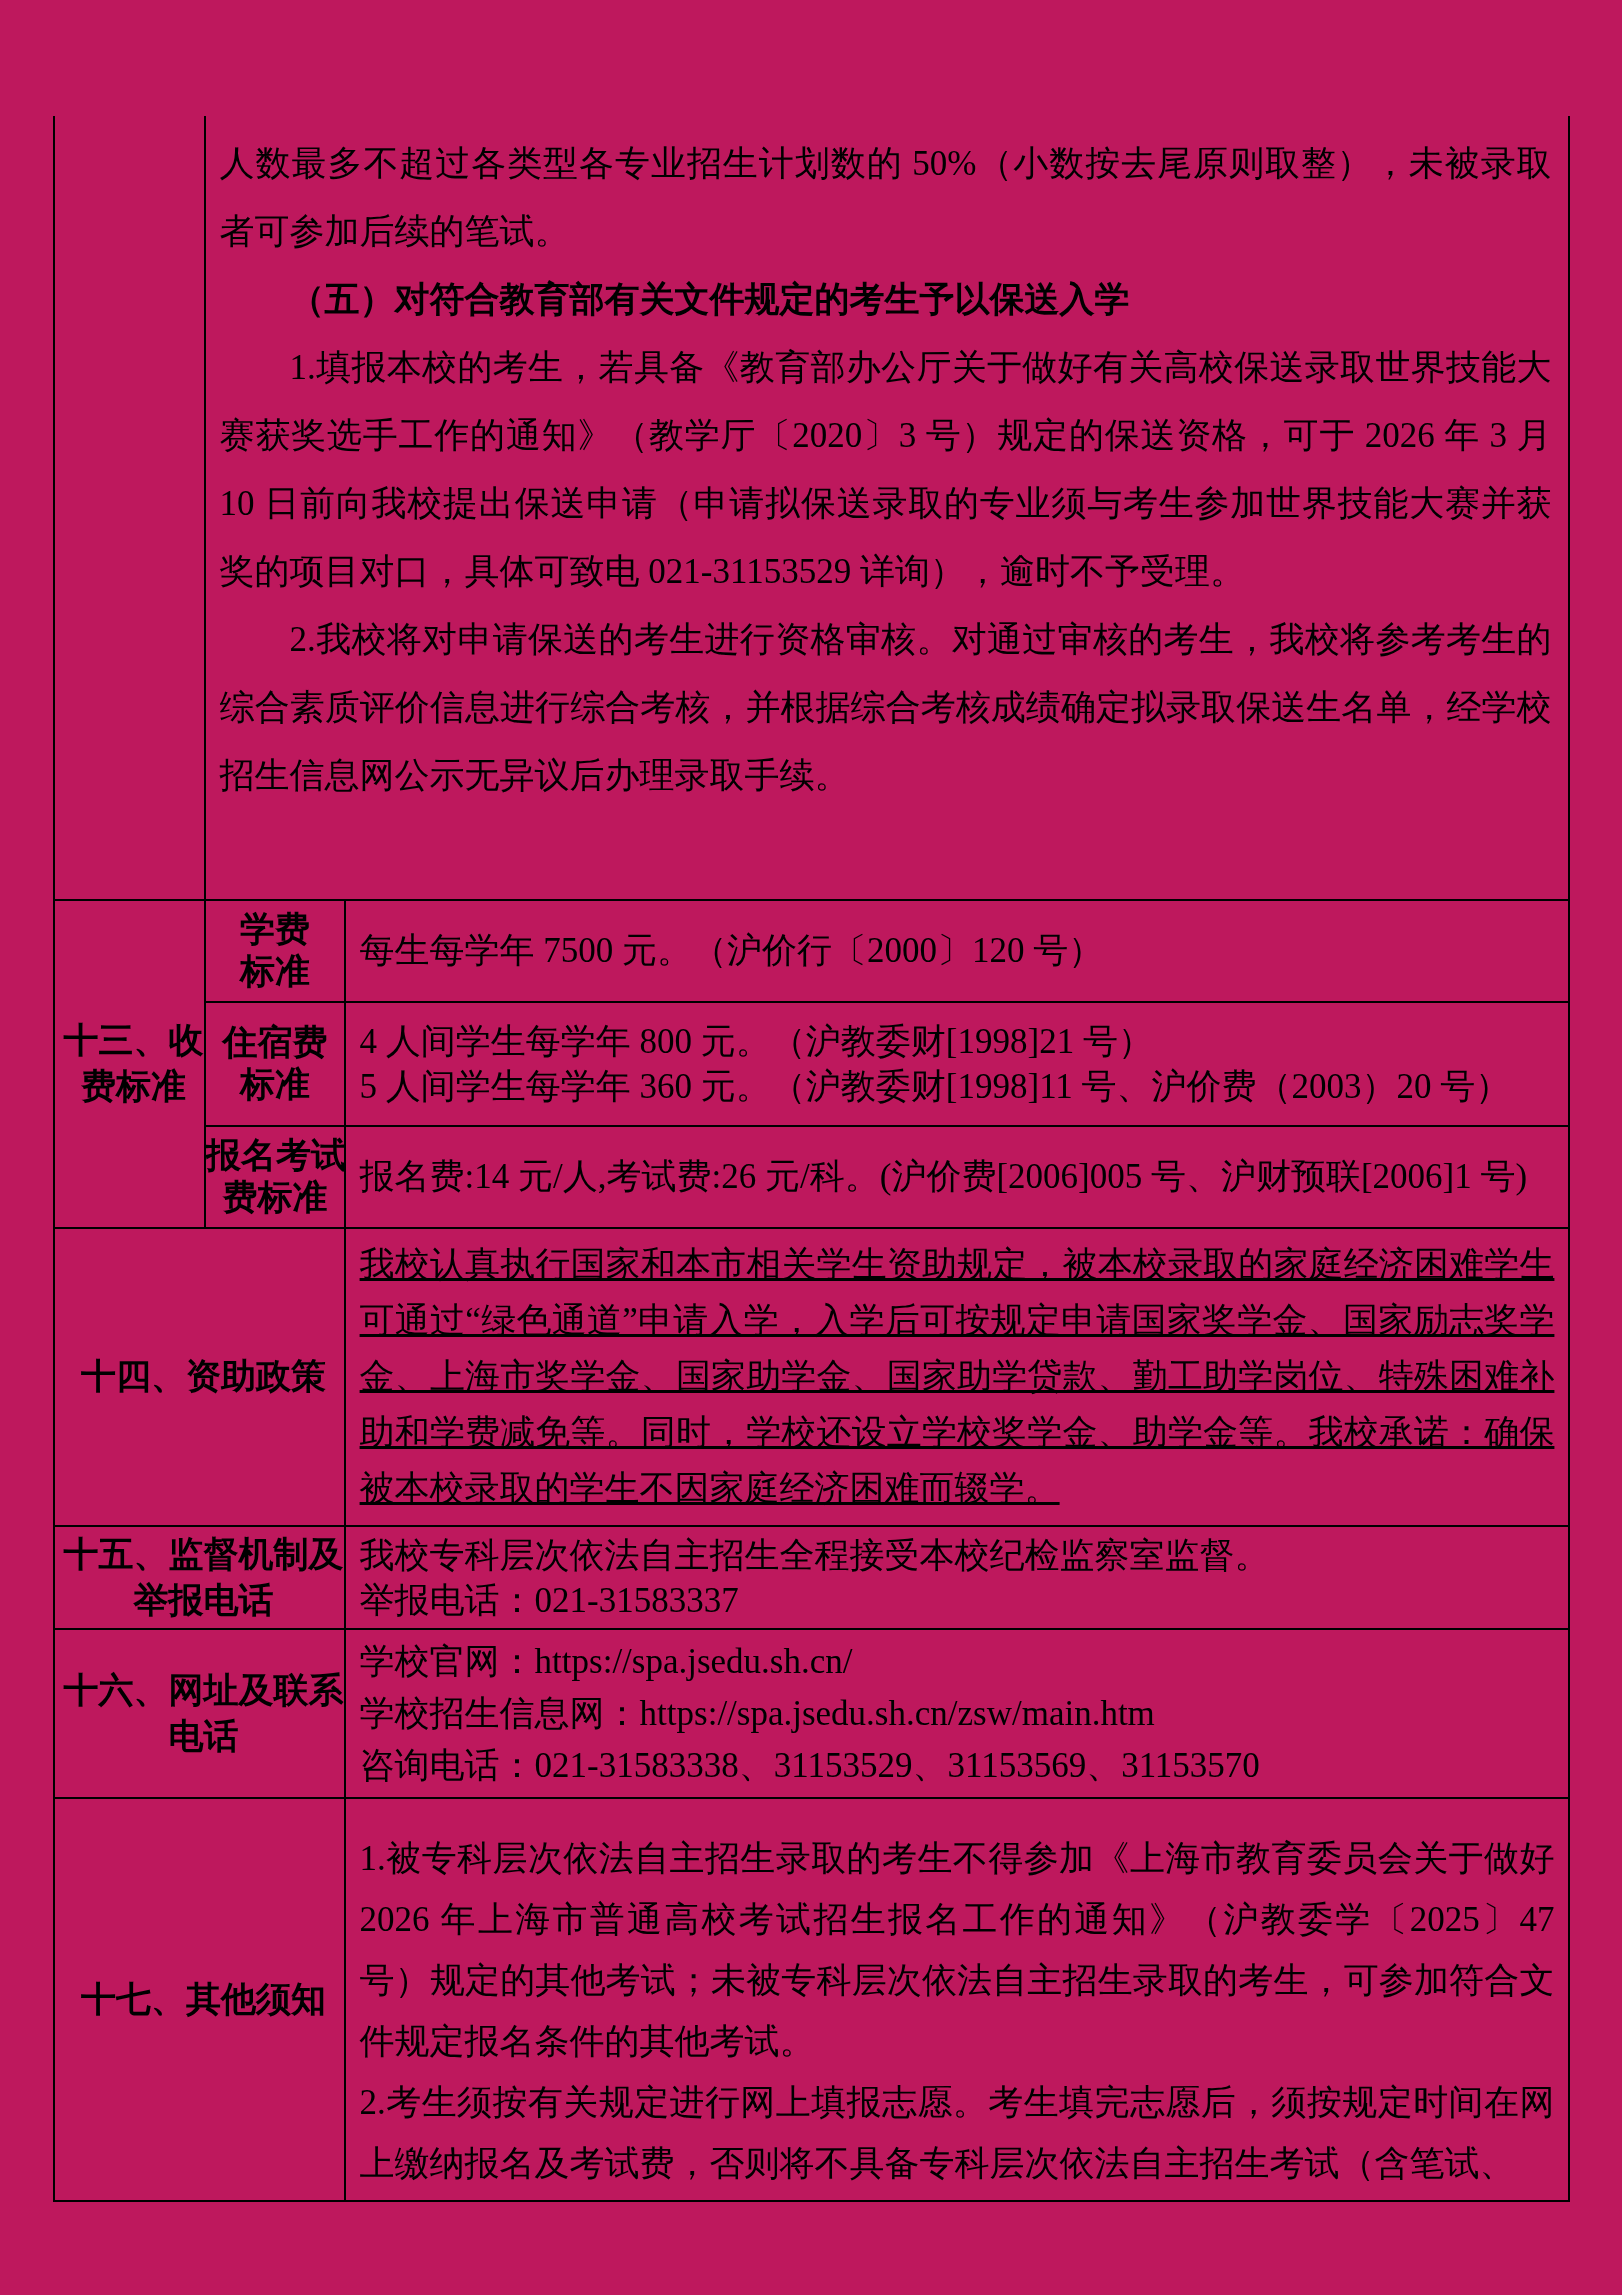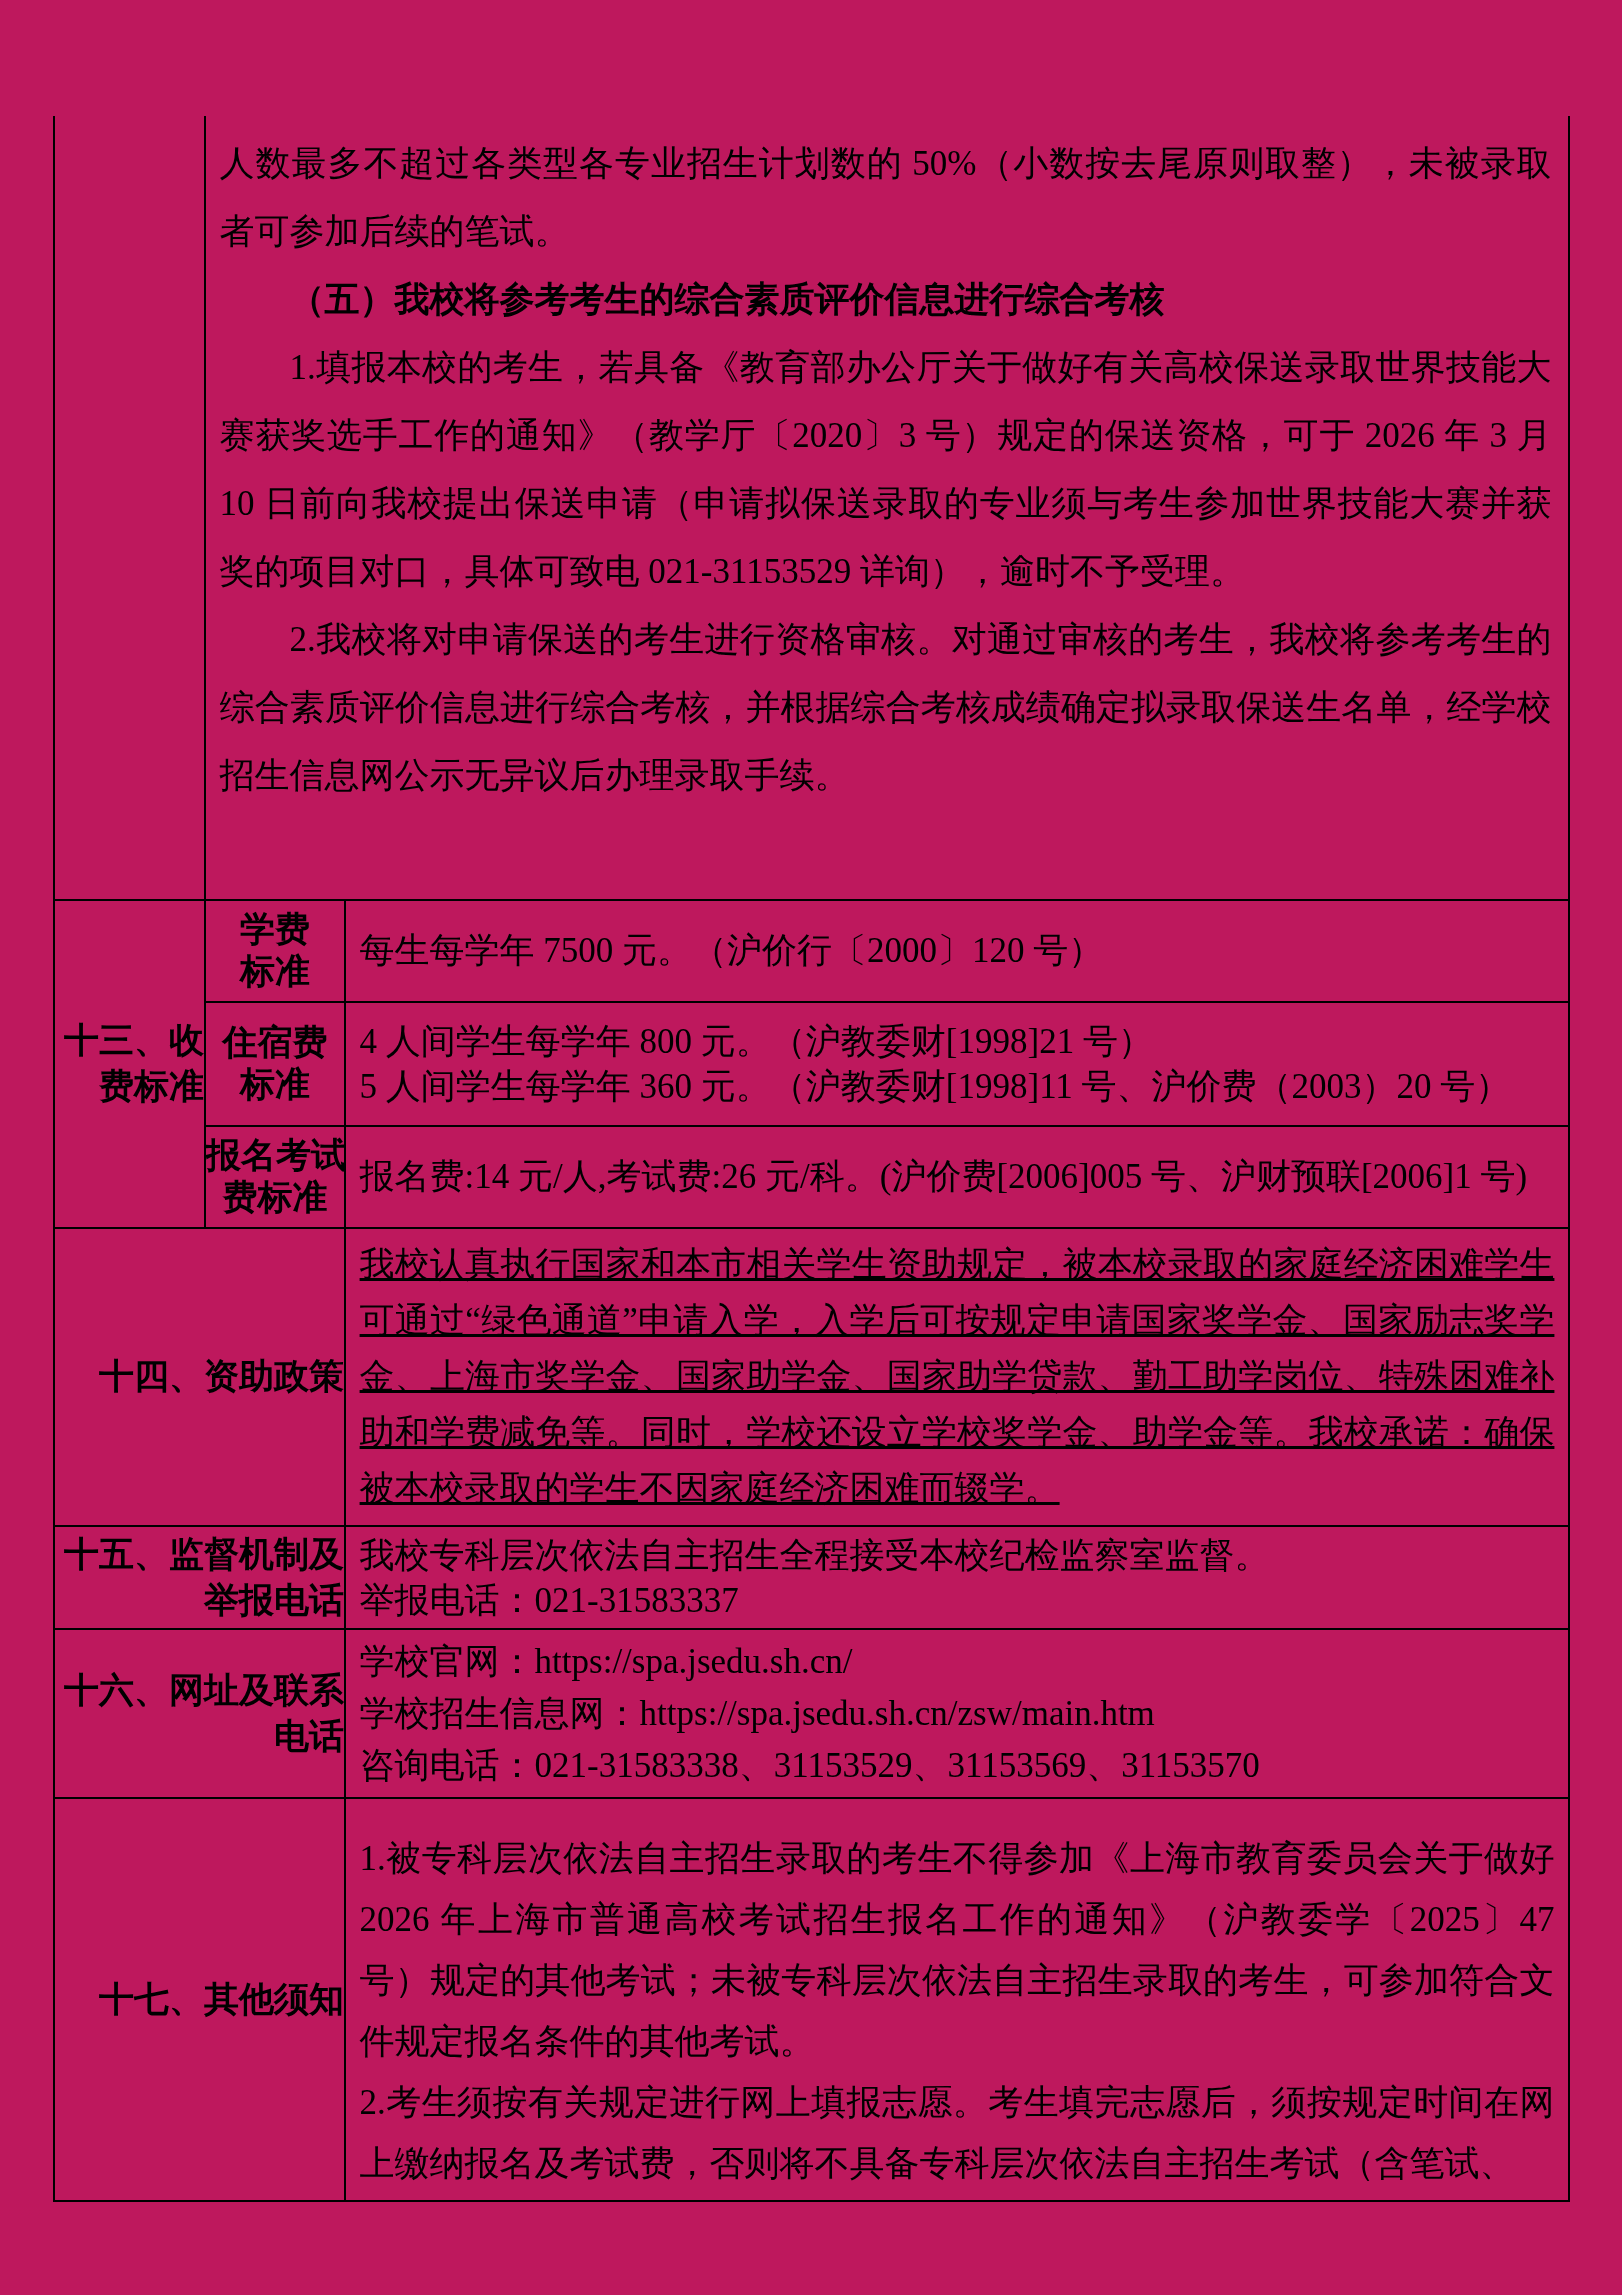--- a/index.html
+++ b/index.html
@@ -33,21 +33,21 @@
     line-height:68px;
     height:784px;
   }
   .cont-p { text-align:justify; }
   .indent { text-indent:2em; }
   .h-bold { font-weight:bold; }
 
   
   td.lbl-main {
     font-weight:bold;
-    text-align:right;
+    text-align:center;
     padding-left:8.2px;
     line-height:46px;
   }
   td.lbl-sub {
     font-weight:bold;
     text-align:center;
     line-height:42px;
     padding:8px 0;
   }
   .lbl-line { white-space:nowrap; }
@@ -76,21 +76,21 @@
       <col style="width:151px">
       <col style="width:140px">
       <col style="width:1224px">
     </colgroup>
 
     <tbody>
         <tr>
       <td class="no-top"></td>
       <td colspan="2" class="cont-cell no-top">
         <p class="cont-p">人数最多不超过各类型各专业招生计划数的 50%（小数按去尾原则取整），未被录取者可参加后续的笔试。</p>
-        <p class="cont-p indent h-bold">（五）我校将参考考生的综合素质评价信息进行综合考核</p>
+        <p class="cont-p indent h-bold">（五）对符合教育部有关文件规定的考生予以保送入学</p>
         <p class="cont-p indent">1.填报本校的考生，若具备《教育部办公厅关于做好有关高校保送录取世界技能大赛获奖选手工作的通知》（教学厅〔2020〕3 号）规定的保送资格，可于 2026 年 3 月 10 日前向我校提出保送申请（申请拟保送录取的专业须与考生参加世界技能大赛并获奖的项目对口，具体可致电 021-31153529 详询），逾时不予受理。</p>
         <p class="cont-p indent">2.我校将对申请保送的考生进行资格审核。对通过审核的考生，我校将参考考生的综合素质评价信息进行综合考核，并根据综合考核成绩确定拟录取保送生名单，经学校招生信息网公示无异议后办理录取手续。</p>
       </td>
     </tr>
 
     <tr>
       <td rowspan="3" class="lbl-main">
         <div class="lbl-line">十三、收</div>
         <div class="lbl-line">费标准</div>
       </td>

